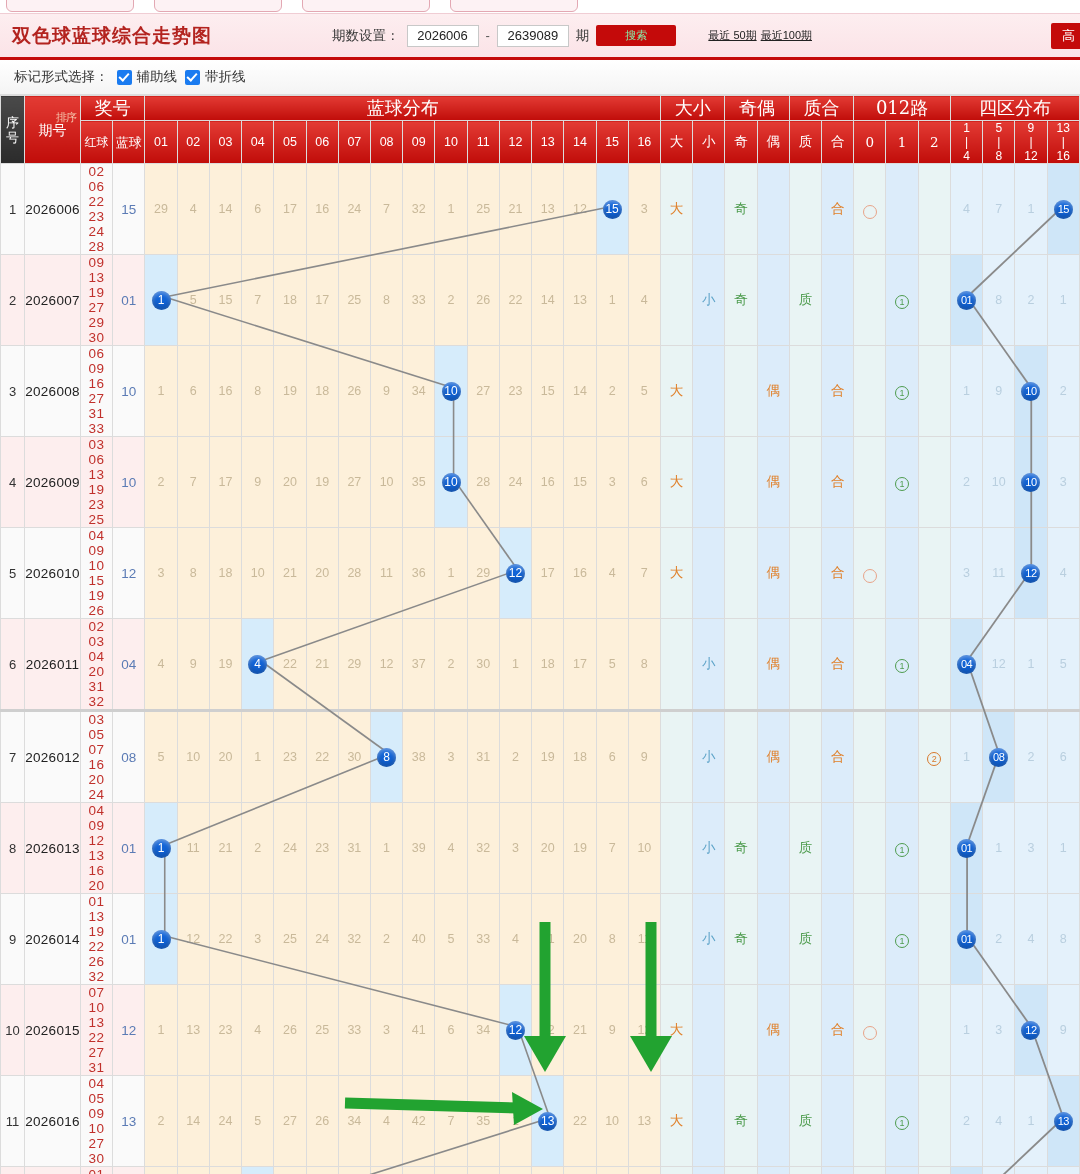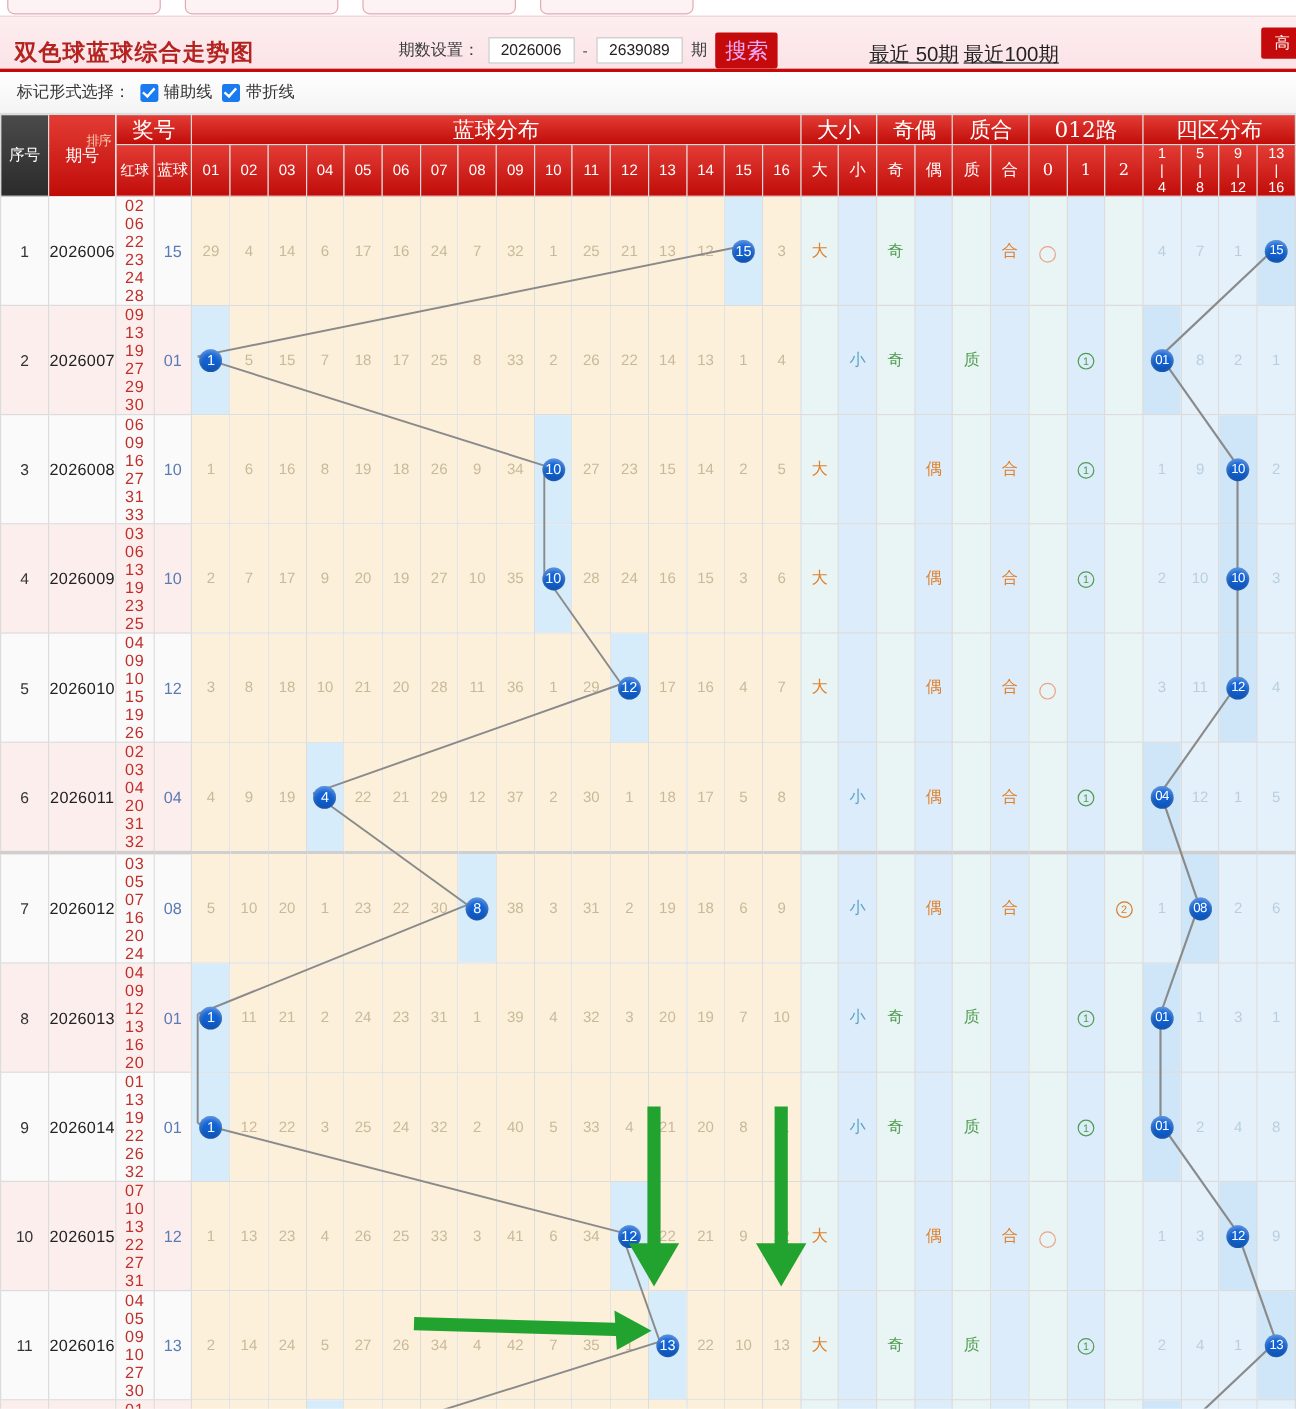--- a/index.html
+++ b/index.html
@@ -17,41 +17,41 @@
     width: 128px; height: 26px; margin-top: -14px;
     border: 1px solid #e3a8b3; border-radius: 6px;
     background: #fdf2f4;
   }
 
   
   .titlebar {
     height: 44px;
     background: linear-gradient(180deg,#fdeef0 0%, #fbe3e7 100%);
     border-top: 1px solid #f0cdd4;
-    display: flex; align-items: flex-end;
+    display: flex; align-items: center;
     position: relative;
   }
   .title {
     margin-left: 12px;
     font-family: "DejaVu Serif","Liberation Serif",serif;
     font-size: 19px; font-weight: bold; color: #b3231f;
     letter-spacing: 1px;
   }
   .ctrls { display:flex; align-items:center; gap:7px; margin-left: 120px; font-size:13px; color:#333; }
   .ctrls .lab { color:#3a3a3a; font-size:13.5px; }
   .numbox {
     width: 72px; height: 22px; border: 1px solid #c8c8c8; background:#fff;
     text-align:center; font-size:13px; color:#222; line-height:20px;
   }
   .dash { color:#555; }
   .searchbtn {
-    background:#c40a0a; color:#f0abfc; font-size:18px; border:0;
-    padding: 3px 8px; border-radius:2px; cursor:pointer;
-  }
-  .quick { margin-left: 76px; display:flex; gap:4px; font-size:17px; }
+    background:#c40a0a; color:#86efac; font-size:11px; border:0;
+    padding: 3px 29px; border-radius:2px; cursor:pointer;
+  }
+  .quick { margin-left: 32px; display:flex; gap:4px; font-size:11px; }
   .quick a { color:#222; text-decoration: underline; cursor:pointer; }
   .advbtn {
     position:absolute; right: -4px; top: 9px;
     background:#c40a0a; color:#fff; font-size:13px;
     padding: 4px 9px 4px 11px; border-radius:2px; cursor:pointer;
   }
   .redrule { height: 3px; background:#c40a0a; }
 
   
   .optbar {
@@ -76,21 +76,21 @@
 
   thead th {
     background: linear-gradient(180deg,#e33b34 0%,#c00c09 100%);
     color:#fff; font-weight: normal;
     font-family:"DejaVu Serif","Liberation Serif",serif;
     font-size:12px; text-align:center;
     border:1px solid #e8a9a6;
   }
   th.seq {
     background: linear-gradient(180deg,#4a4a4a 0%,#2b2b2b 100%);
-    width:40px; font-size:13px; line-height:15px;
+    width:24px; font-size:13px; line-height:15px;
   }
   th.numhdr { width:56px; font-size:14px; line-height:16px; }
   th.sortwrap { position:relative; }
   .sortlab { font-size:11px; color:#f6c9b0; position:absolute; right:4px; top:14px; letter-spacing:-1px;}
   th.redball { width:160px; }
   th.blueball { width:23px; font-size:13px; line-height:15px; }
   th.bcol { width:25.2px; font-family:"Liberation Sans",sans-serif; font-size:12.5px; }
   th.grp { font-size:18px; height:22px; }
   th.attr { width:31px; font-size:13.5px; }
   th.zone { width:25px; font-size:12px; line-height:14px; font-family:"Liberation Sans",sans-serif; }

